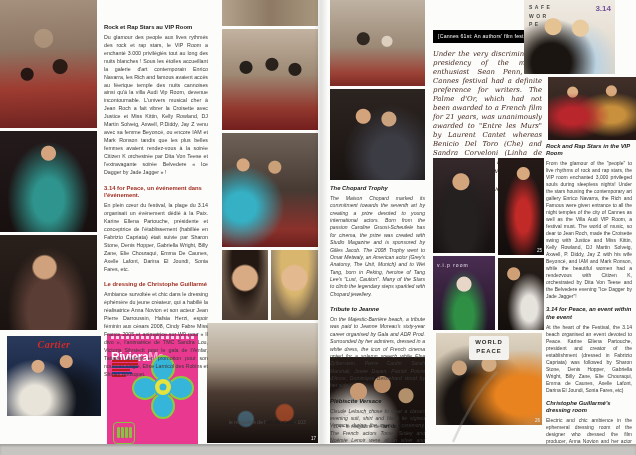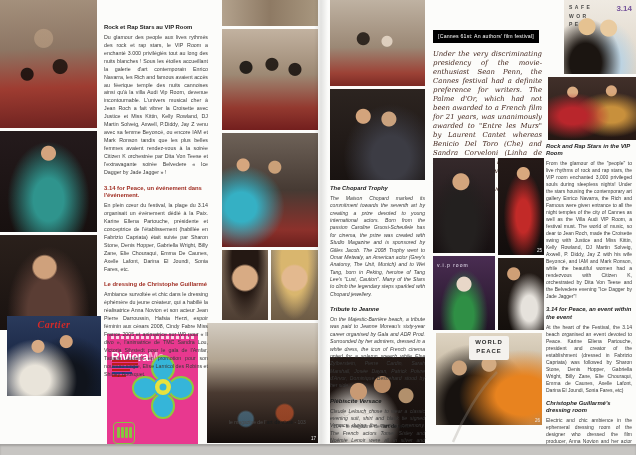--- a/index.html
+++ b/index.html
@@ -22,21 +22,21 @@
   #p2{left:0;top:131px;width:97px;height:101px;background:
       radial-gradient(circle at 50% 22%,#d3a47e 0 7px,rgba(211,164,126,0) 8px),
       radial-gradient(ellipse at 50% 68%,#2f948d 0 22%,rgba(47,148,141,0) 60%),
       linear-gradient(180deg,#241a1c 0%,#17100f 100%);}
   #p3{left:0;top:235px;width:97px;height:95px;background:
       radial-gradient(circle at 46% 34%,#cfa17c 0 11px,rgba(207,161,124,0) 13px),
       radial-gradient(ellipse at 50% 80%,#5a3d34 0 30%,rgba(90,61,52,0) 60%),
       linear-gradient(180deg,#2a201b 0%,#191210 100%);}
 
   
-  #p4{left:7px;top:316px;width:94px;height:80px;background:
+  #p4{left:7px;top:336px;width:94px;height:80px;background:
       radial-gradient(circle at 33% 38%,#d8ab85 0 6px,rgba(216,171,133,0) 7px),
       radial-gradient(circle at 63% 32%,#d3a27a 0 6px,rgba(211,162,122,0) 7px),
       radial-gradient(ellipse at 30% 80%,#e9e4da 0 16%,rgba(233,228,218,0) 45%),
       radial-gradient(ellipse at 66% 82%,#10141c 0 20%,rgba(16,20,28,0) 50%),
       linear-gradient(180deg,#2a3a5c 0%,#1b2845 55%,#131d33 100%);}
   .cartier-text{position:absolute;left:0;top:3px;width:100%;text-align:center;
       font-family:"Liberation Serif",serif;font-style:italic;font-weight:bold;
       font-size:10px;color:#d42a28;letter-spacing:.5px;}
 
   
@@ -121,21 +121,21 @@
       radial-gradient(circle at 50% 34%,#d3ab82 0 7px,rgba(211,171,130,0) 8px),
       radial-gradient(ellipse at 82% 68%,#e8831f 0 22%,rgba(232,131,31,0) 52%),
       radial-gradient(ellipse at 36% 80%,#17120f 0 30%,rgba(23,18,15,0) 60%),
       linear-gradient(180deg,#ded4c2 0%,#c0b29b 55%,#8c7c68 100%);}
   .wp-sign{position:absolute;left:33px;top:3px;width:40px;height:24px;background:#f4f2ee;
       border-radius:2px;text-align:center;color:#2b2b2b;font-size:6px;font-weight:bold;
       line-height:1.6;letter-spacing:1px;padding-top:2px;box-sizing:border-box;}
   .wp-sign div{line-height:1.55;}
 
   
-  #p19{left:564px;top:0;width:72px;height:74px;background:
+  #p19{left:524px;top:0;width:91px;height:74px;background:
       radial-gradient(circle at 32% 36%,#e5c291 0 8px,rgba(229,194,145,0) 9px),
       radial-gradient(circle at 62% 38%,#e9cba0 0 8px,rgba(233,203,160,0) 9px),
       radial-gradient(ellipse at 30% 85%,#1b1511 0 22%,rgba(27,21,17,0) 50%),
       radial-gradient(ellipse at 62% 88%,#bcd3e2 0 20%,rgba(188,211,226,0) 48%),
       linear-gradient(180deg,#efeae2 0%,#ddd4c6 100%);}
   .safe-letters{position:absolute;left:5px;top:3px;color:#4a4a48;font-size:5px;
       font-weight:bold;letter-spacing:2.5px;line-height:1.7;}
   .pi-logo{position:absolute;right:4px;top:5px;color:#75539b;font-weight:bold;
       font-size:8px;line-height:1;text-align:center;}
   #p20{left:548px;top:77px;width:88px;height:63px;background:

